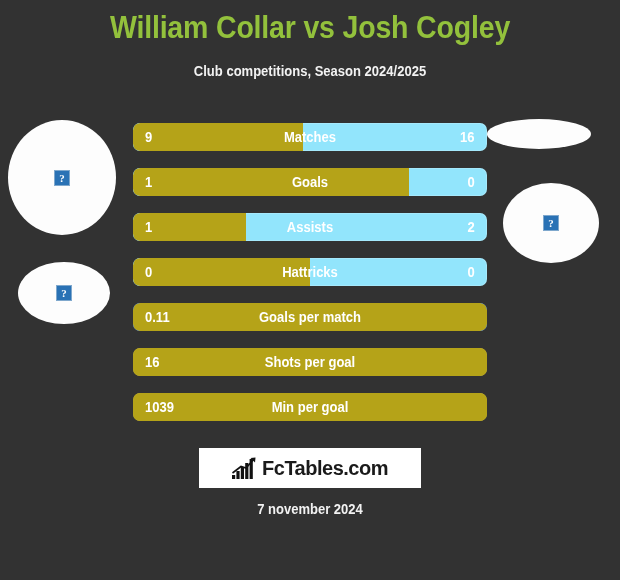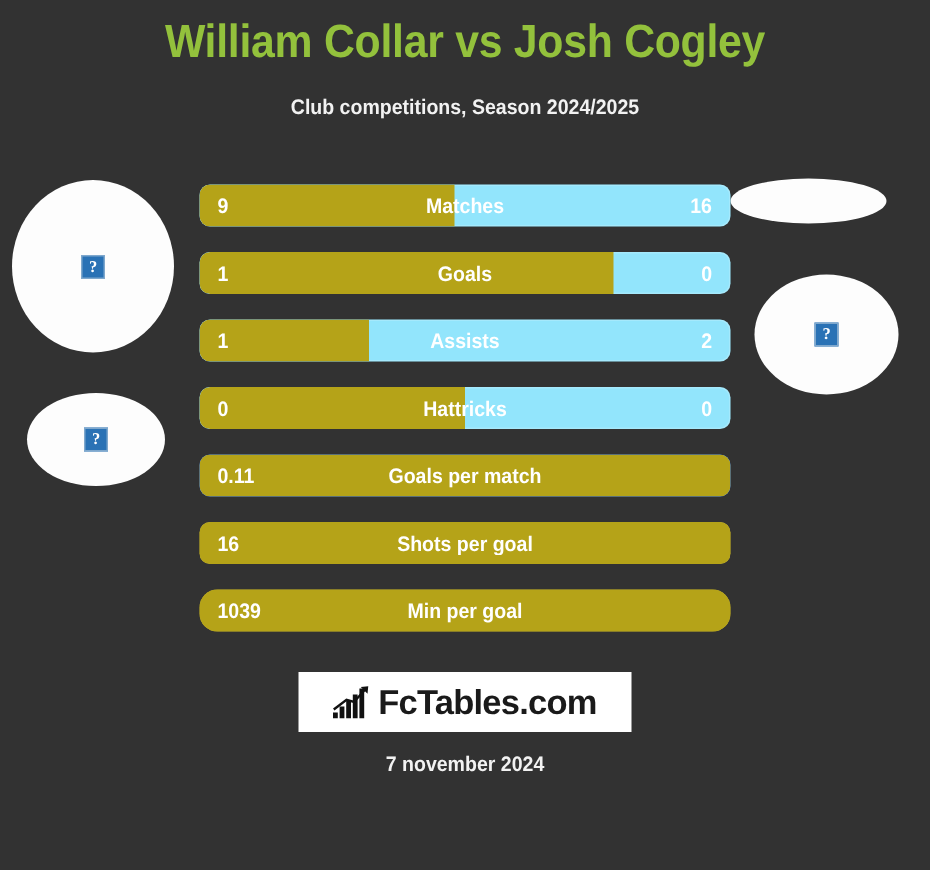--- a/index.html
+++ b/index.html
@@ -144,21 +144,21 @@
     height: 40px;
     background: #ffffff;
     display: flex;
     align-items: center;
     justify-content: center;
     gap: 5px;
   }
   .logo-icon { width: 25px; height: 22px; display: block; }
   .logo-text {
     color: #1a1a1a;
-    font-size: 23px;
+    font-size: 20px;
     font-weight: bold;
     letter-spacing: -0.5px;
     line-height: 1;
   }
 
   .date {
     position: absolute;
     top: 501px;
     left: 0;
     width: 620px;
@@ -217,21 +217,21 @@
       <div class="bar" style="background: #3b82f6;">
         <div class="bar-fill full" style="width: 100%;"></div>
         <span class="val left">0.11</span>
         <span class="bar-label">Goals per match</span>
       </div>
       <div class="bar" style="background: rgb(181, 163, 24);">
         <div class="bar-fill full" style="width: 100%;"></div>
         <span class="val left">16</span>
         <span class="bar-label">Shots per goal</span>
       </div>
-      <div class="bar" style="background: rgb(181, 163, 24); border-radius: 12px;">
+      <div class="bar" style="background: rgb(181, 163, 24);">
         <div class="bar-fill full" style="width: 100%;"></div>
         <span class="val left">1039</span>
         <span class="bar-label">Min per goal</span>
       </div>
     </div>
 
   <div class="logo">
     <svg class="logo-icon" viewBox="0 0 25 22">
       <rect x="0" y="18" width="3.2" height="4" fill="#111"></rect>
       <rect x="4.4" y="14" width="3.2" height="8" fill="#111"></rect>

